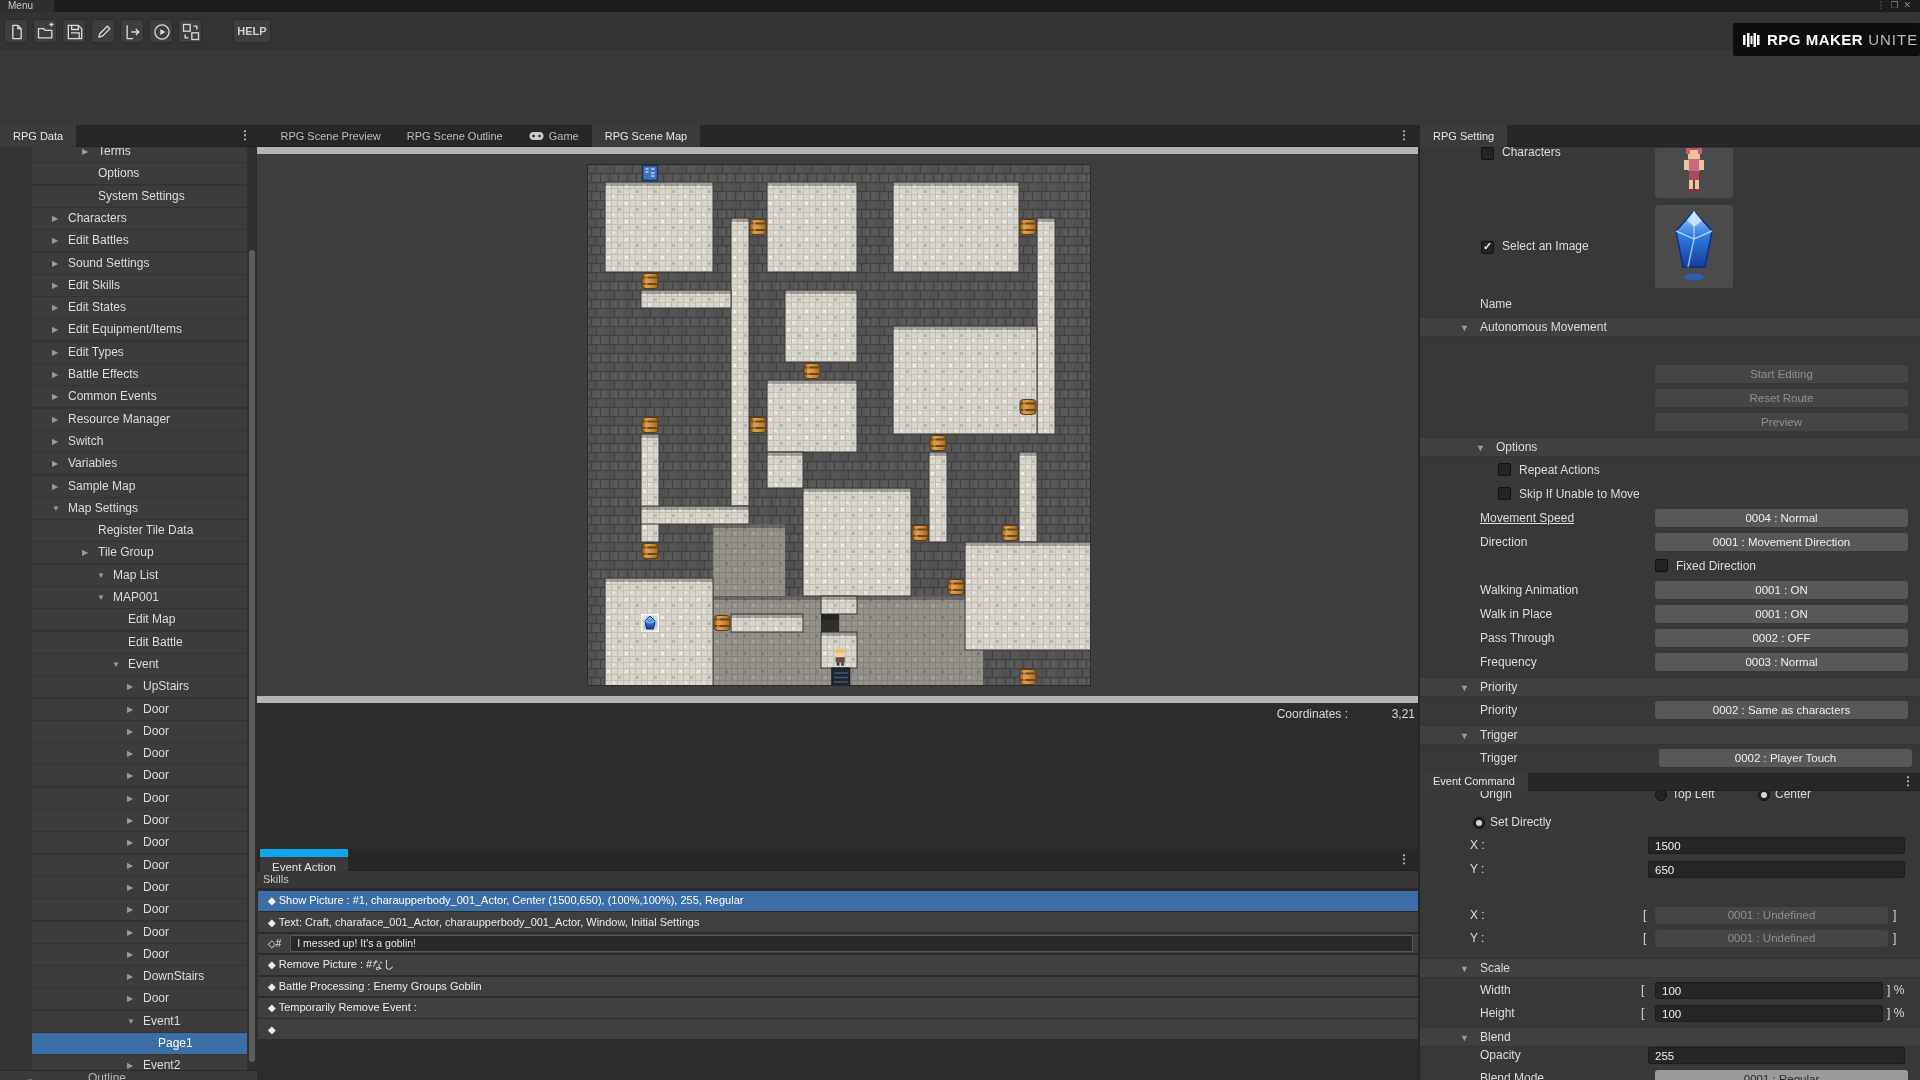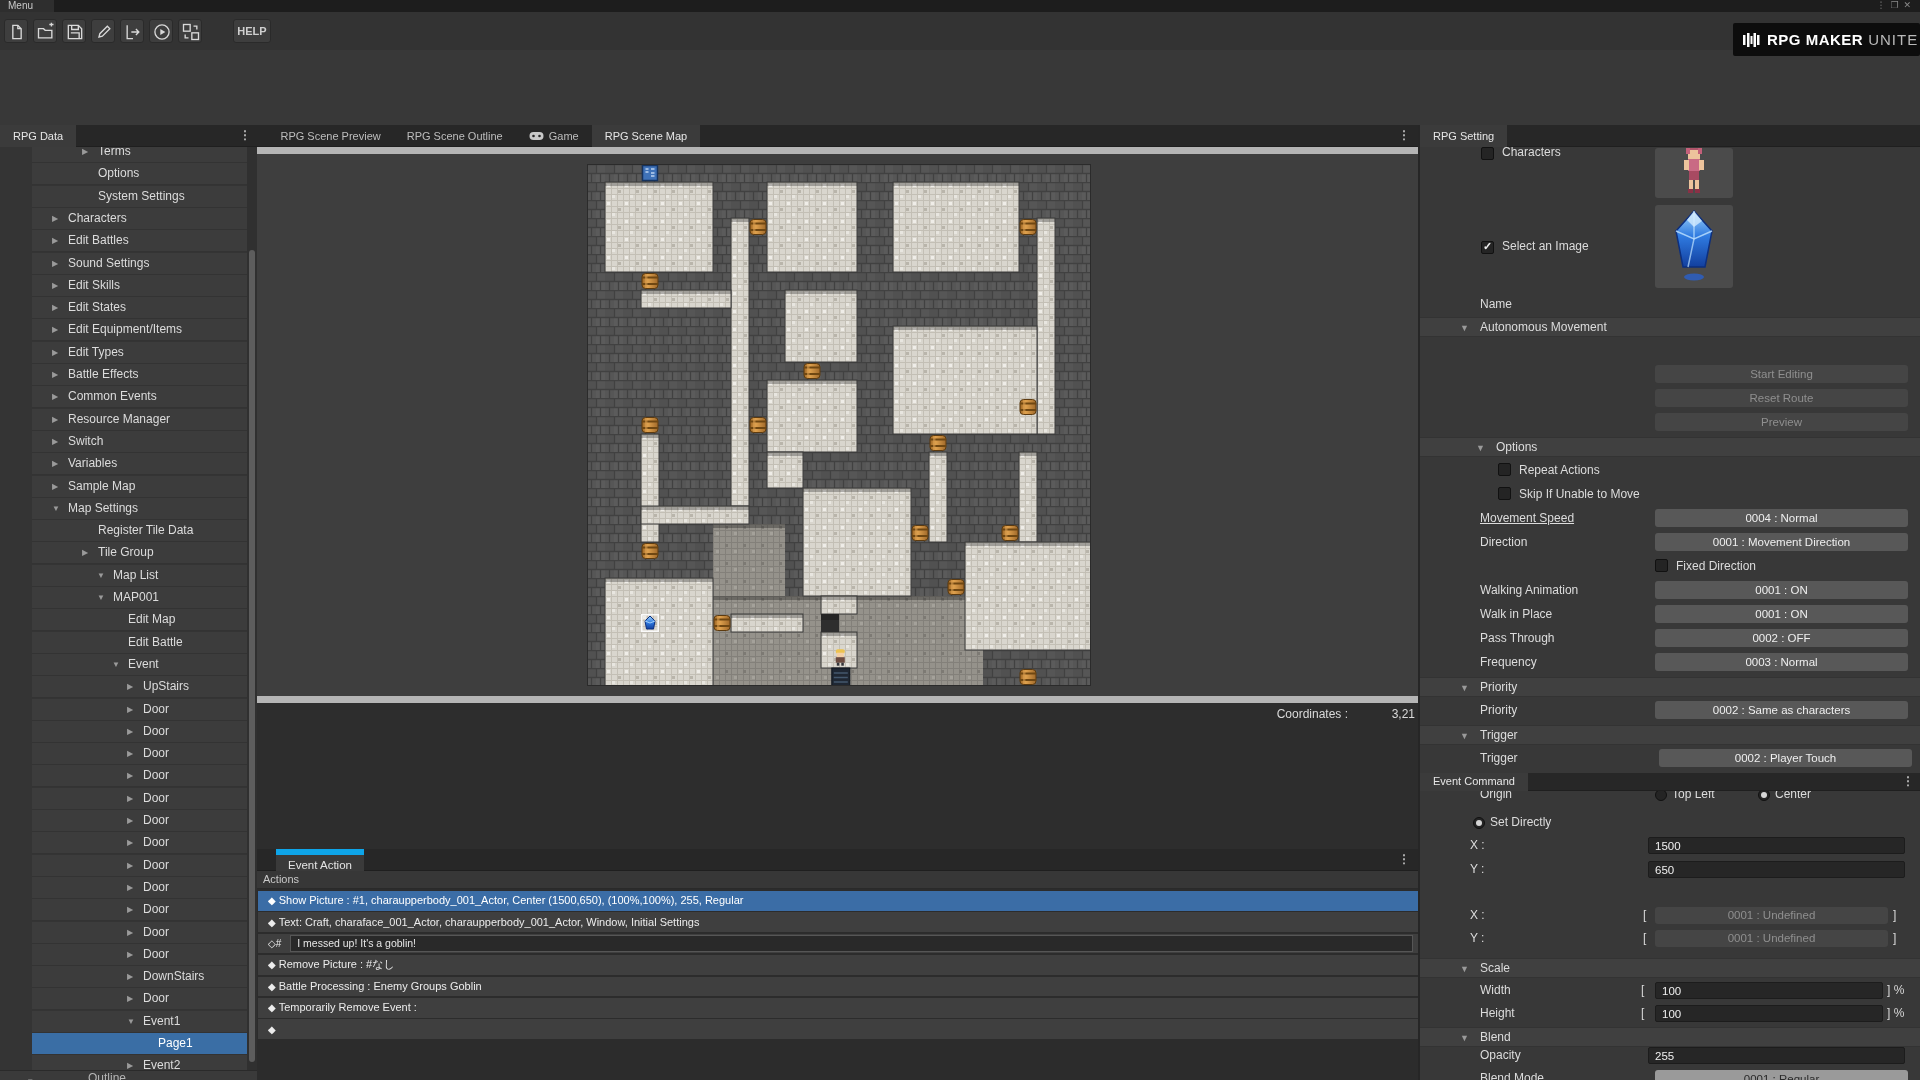--- a/index.html
+++ b/index.html
@@ -34,21 +34,21 @@
   #side-scroll-track{left:247px;top:147px;width:10px;height:933px;background:#303030;}
   #side-scroll-thumb{left:249px;top:250px;width:6px;height:812px;background:#5d5d5d;border-radius:3px;}
   #sidebar-outline{left:0;top:1070px;width:257px;height:10px;background:#3a3a3a;border-top:1px solid #2a2a2a;overflow:hidden;color:#b5b5b5;font-size:12px;}
   
   #viewport{left:257px;top:147px;width:1163px;height:556px;background:#3e3e3e;overflow:hidden;}
   .strip{position:absolute;left:0;width:1163px;height:7px;background:#b5b5b5;}
   #coords-region{left:257px;top:703px;width:1163px;height:146px;background:#2d2d2d;font-size:12px;color:#dadada;}
   
   #ea-tabbar{left:257px;top:849px;width:1163px;height:22px;}
   #ea-tab{position:absolute;left:3px;top:0;height:22px;line-height:20px;padding:0 12px;background:#3a3a3a;color:#e3e3e3;
-          font-size:11.5px;border-top:6px solid #0ea5e9;box-sizing:border-box;margin-left:16px;}
+          font-size:11.5px;border-top:8px solid #0ea5e9;box-sizing:border-box;}
   #ea-header{left:257px;top:871px;width:1163px;height:18px;background:#373737;border-bottom:1px solid #2a2a2a;
              font-size:11px;color:#c9c9c9;line-height:17px;padding-left:6px;box-sizing:border-box;}
   #ea-body{left:257px;top:889px;width:1163px;height:191px;background:#2c2c2c;overflow:hidden;}
   .earow{position:absolute;left:1px;width:1161px;height:19.5px;background:#3f3f3f;color:#ececec;font-size:11px;line-height:19px;
          padding-left:10px;box-sizing:border-box;display:flex;align-items:center;white-space:nowrap;}
   .earow.sel{background:#3b6da6;color:#fff;}
   .earow .bullet{margin-right:3px;font-size:10px;}
   .earow .inset{flex:1;height:15px;background:#292929;border:1px solid #565656;margin:0 6px 0 6px;line-height:14px;
                 padding:0 6px;font-size:10.5px;color:#e6e6e6;}
   
@@ -521,21 +521,21 @@
 </div>
 <div class="abs" id="coords-region">
   <span class="abs" style="right:72px;top:4px;">Coordinates :</span>
   <span class="abs" style="right:5px;top:4px;">3,21</span>
 </div>
 
 <div class="abs tabbar" id="ea-tabbar">
   <span id="ea-tab">Event Action</span>
   <span class="kebab" style="right:10px;">⋮</span>
 </div>
-<div class="abs" id="ea-header">Actions</div>
+<div class="abs" id="ea-header">Skills</div>
 <div class="abs" id="ea-body">
       <div class="earow sel" style="top: 2px;">
         <span class="bullet">◆</span>
         <span>Show Picture : #1, charaupperbody_001_Actor, Center (1500,650), (100%,100%), 255, Regular</span>
       </div>
       <div class="earow" style="top: 23.4px;">
         <span class="bullet">◆</span>
         <span>Text: Craft, charaface_001_Actor, charaupperbody_001_Actor, Window, Initial Settings</span>
       </div>
       <div class="earow" style="top: 44.8px;">

